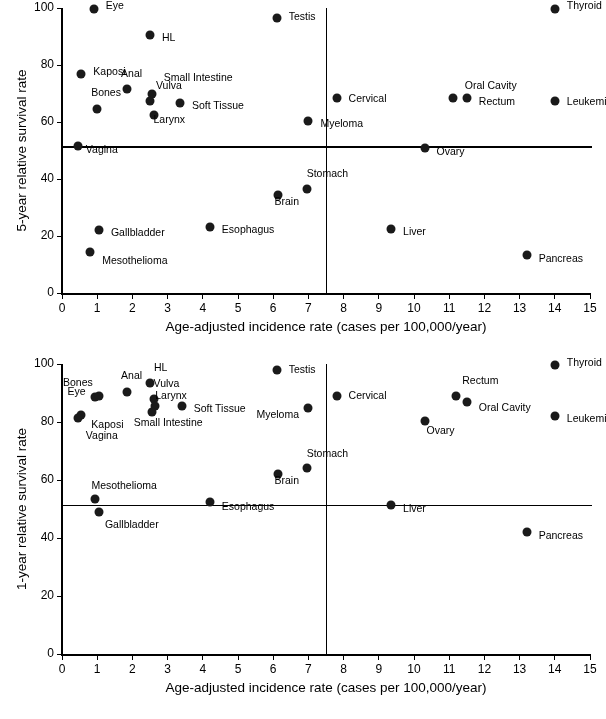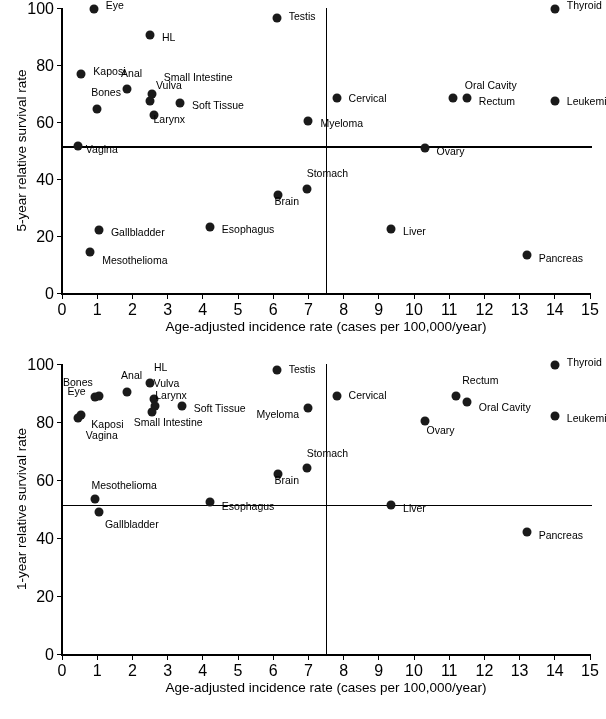--- a/index.html
+++ b/index.html
@@ -29,21 +29,21 @@
   .axis-line {
     position: absolute;
     background: #000000;
   }
   .tick {
     position: absolute;
     background: #000000;
   }
   .tick-label {
     position: absolute;
-    font-size: 16px;
+    font-size: 12px;
     color: #000000;
     text-align: center;
     white-space: nowrap;
   }
   .axis-title {
     position: absolute;
     font-size: 13.5px;
     color: #000000;
     white-space: nowrap;
     text-align: center;

